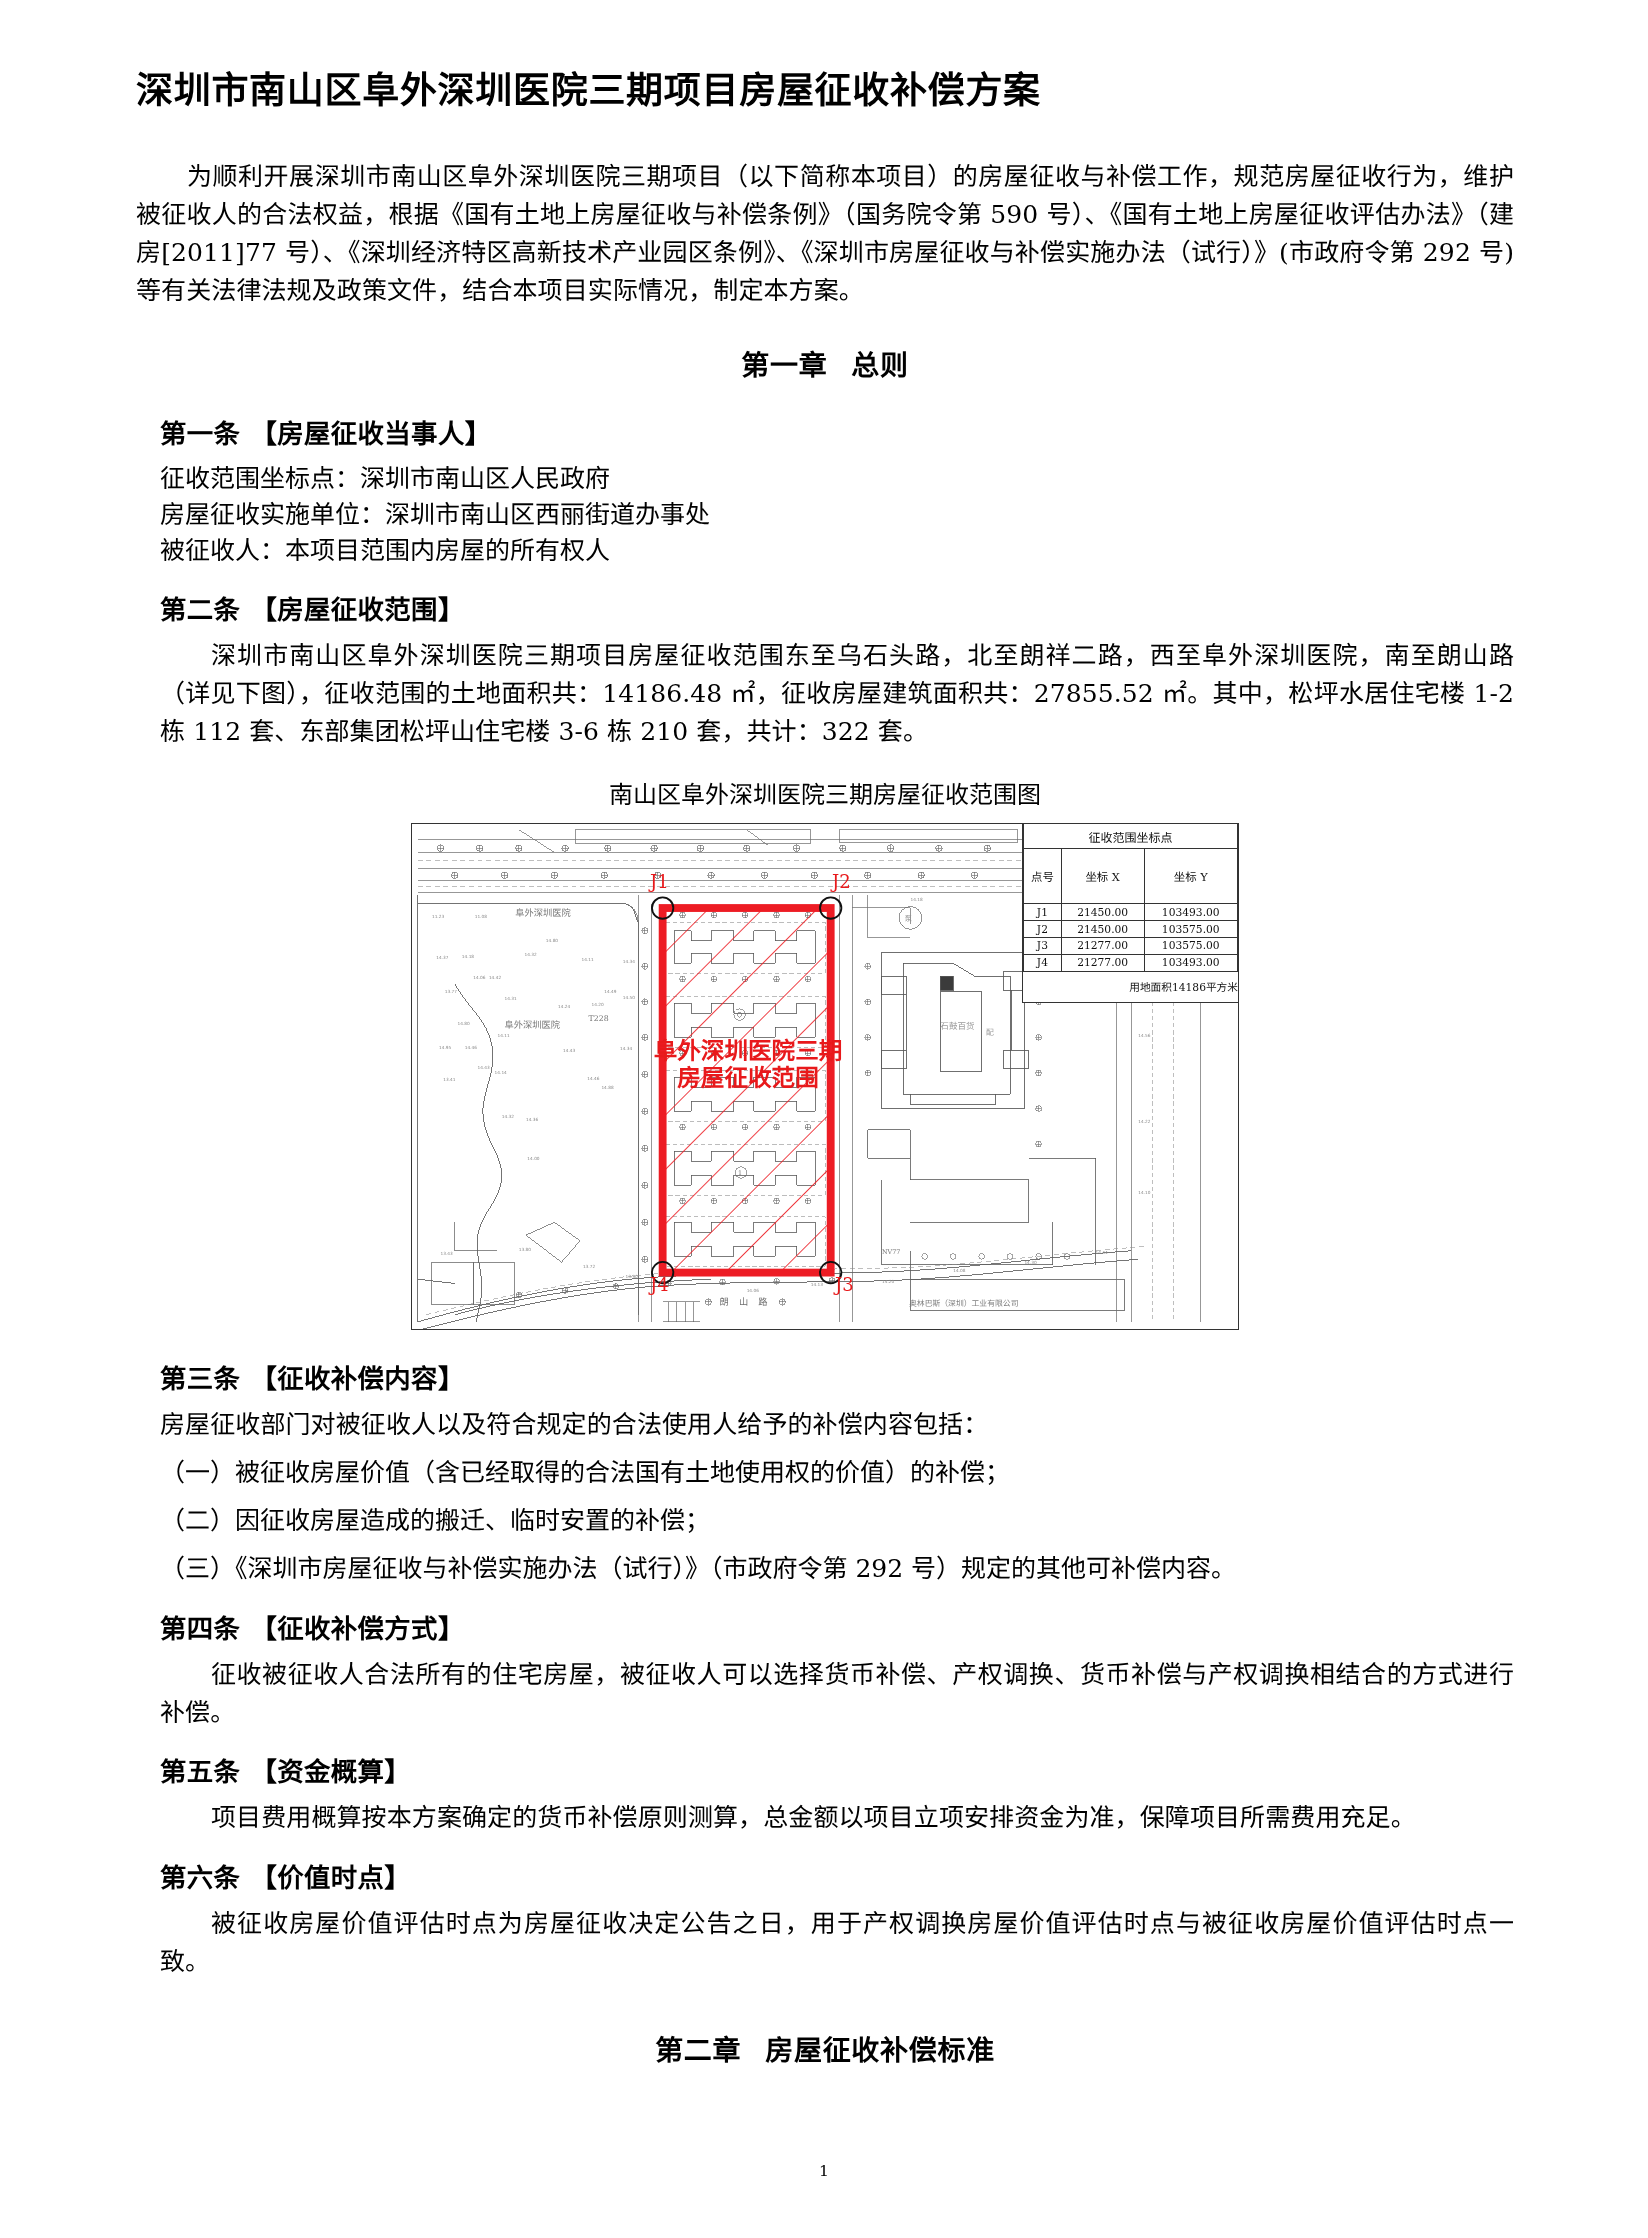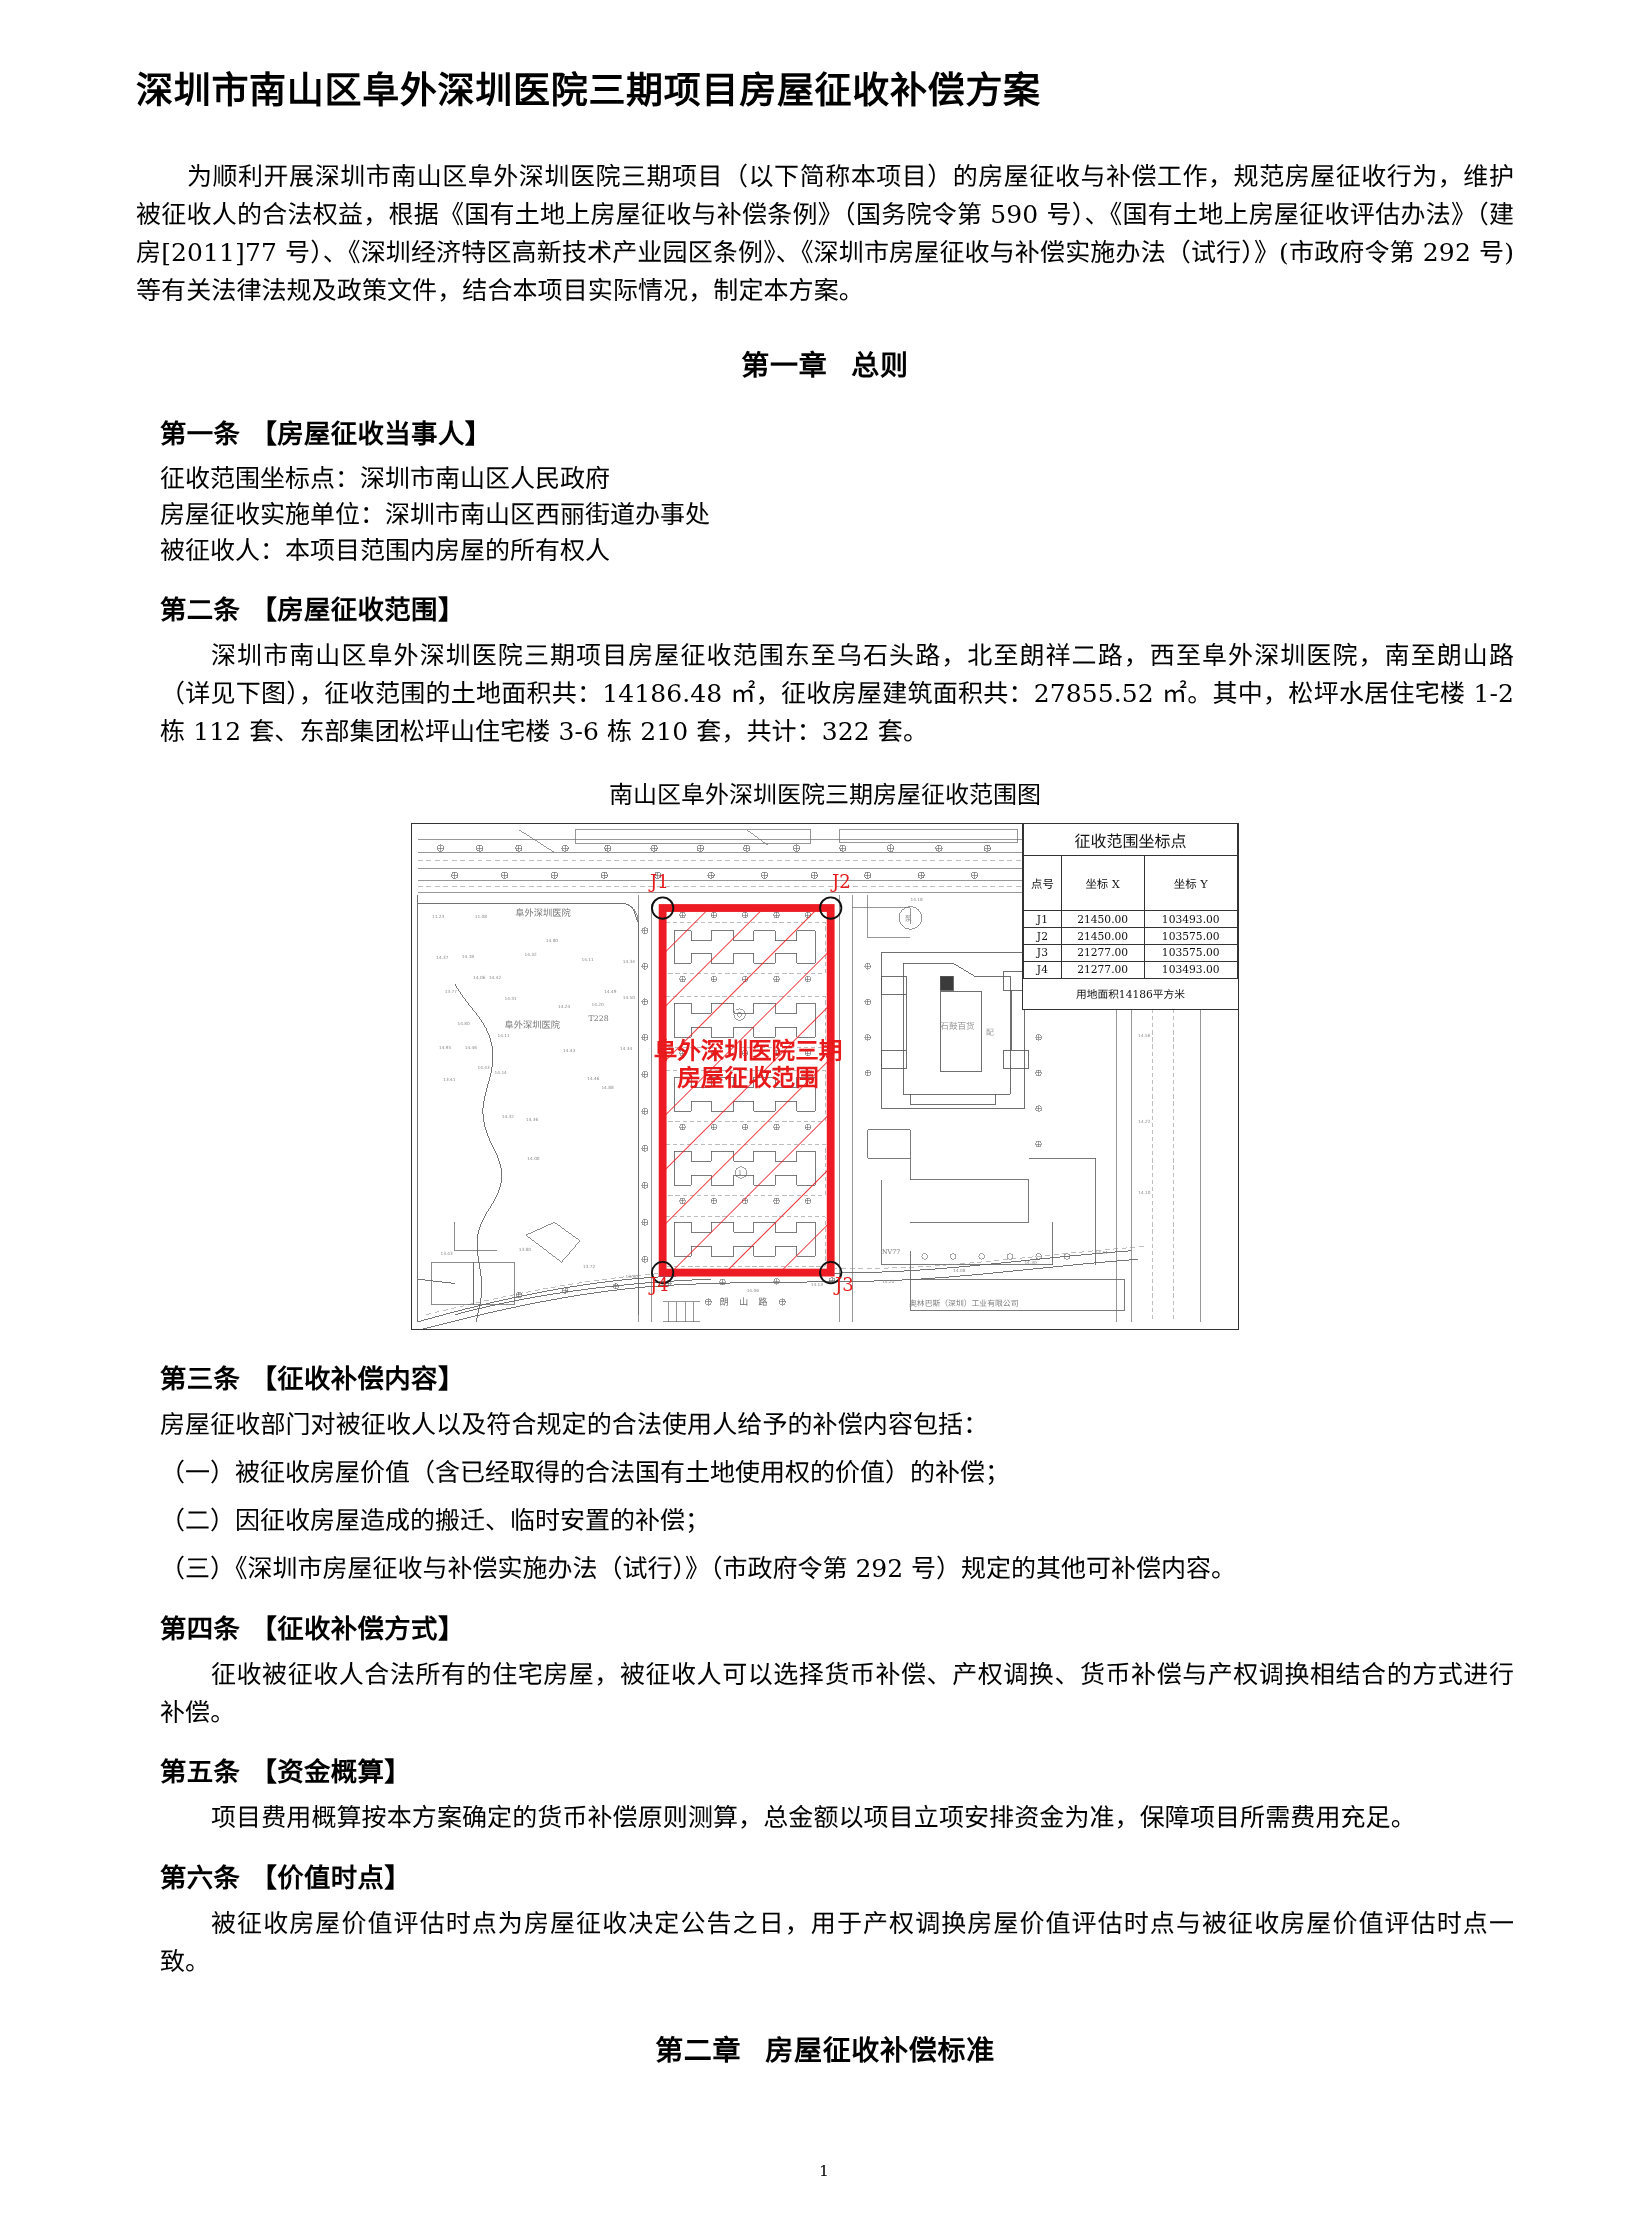--- a/index.html
+++ b/index.html
@@ -127,30 +127,30 @@
     font-family:"DejaVu Serif","Liberation Serif",serif;
   }
   .coord-table td,.coord-table th{
     border:0.7px solid #333;
     text-align:center;
     font-weight:normal;
     color:#111;
     padding:1.4px 0;
   }
   .coord-table .tbl-title{
-    font-size:16px; padding:3.6px 0;
+    font-size:12px; padding:3.6px 0;
     border-top:none;
     margin-top:44px;
   }
   .coord-table .hdr{ font-size:11.4px; padding:19px 0; }
   .coord-table .cell{ font-size:10.7px; padding:1.4px 0; }
   .coord-note{
     font-family:"DejaVu Serif","Liberation Serif",serif;
     font-size:10.7px;
-    text-align:center;
+    text-align:right;
     color:#111;
     padding:7.1px 0 8.6px 0;
     background:#fff;
   }
   
   .red-label{
     position:absolute;
     left:50%;
     transform:translateX(-50%);
     top:214px;

